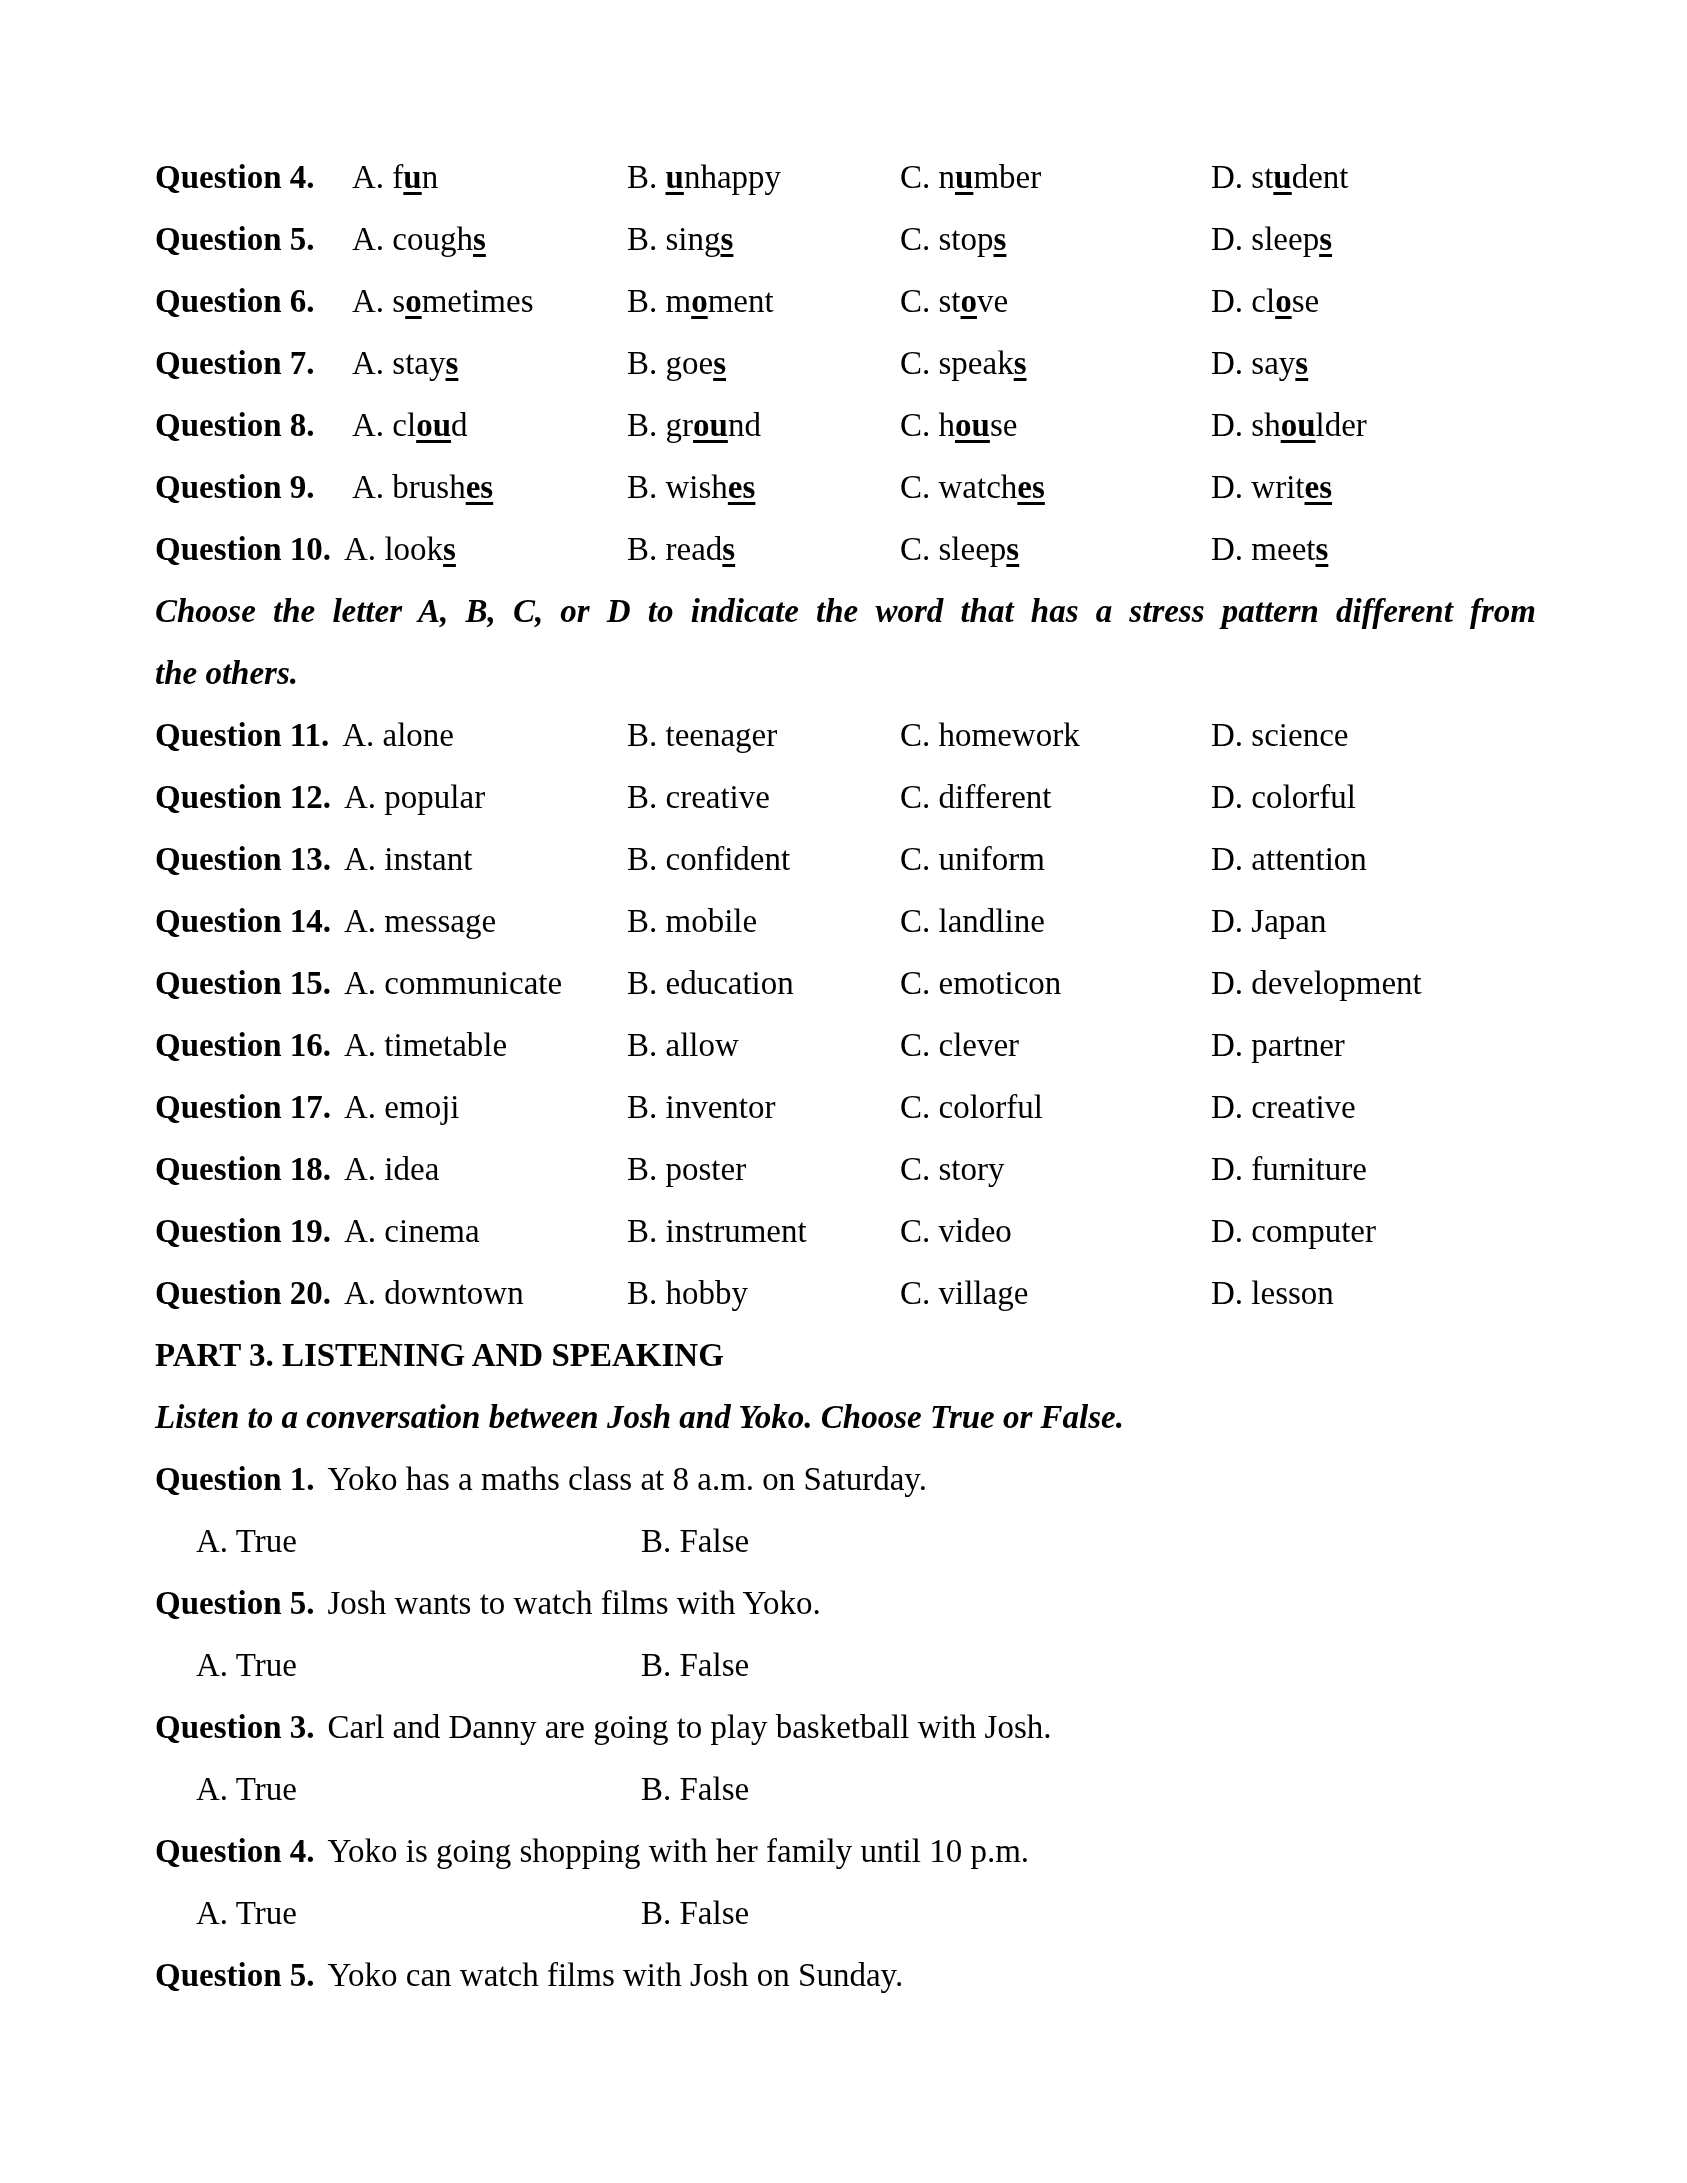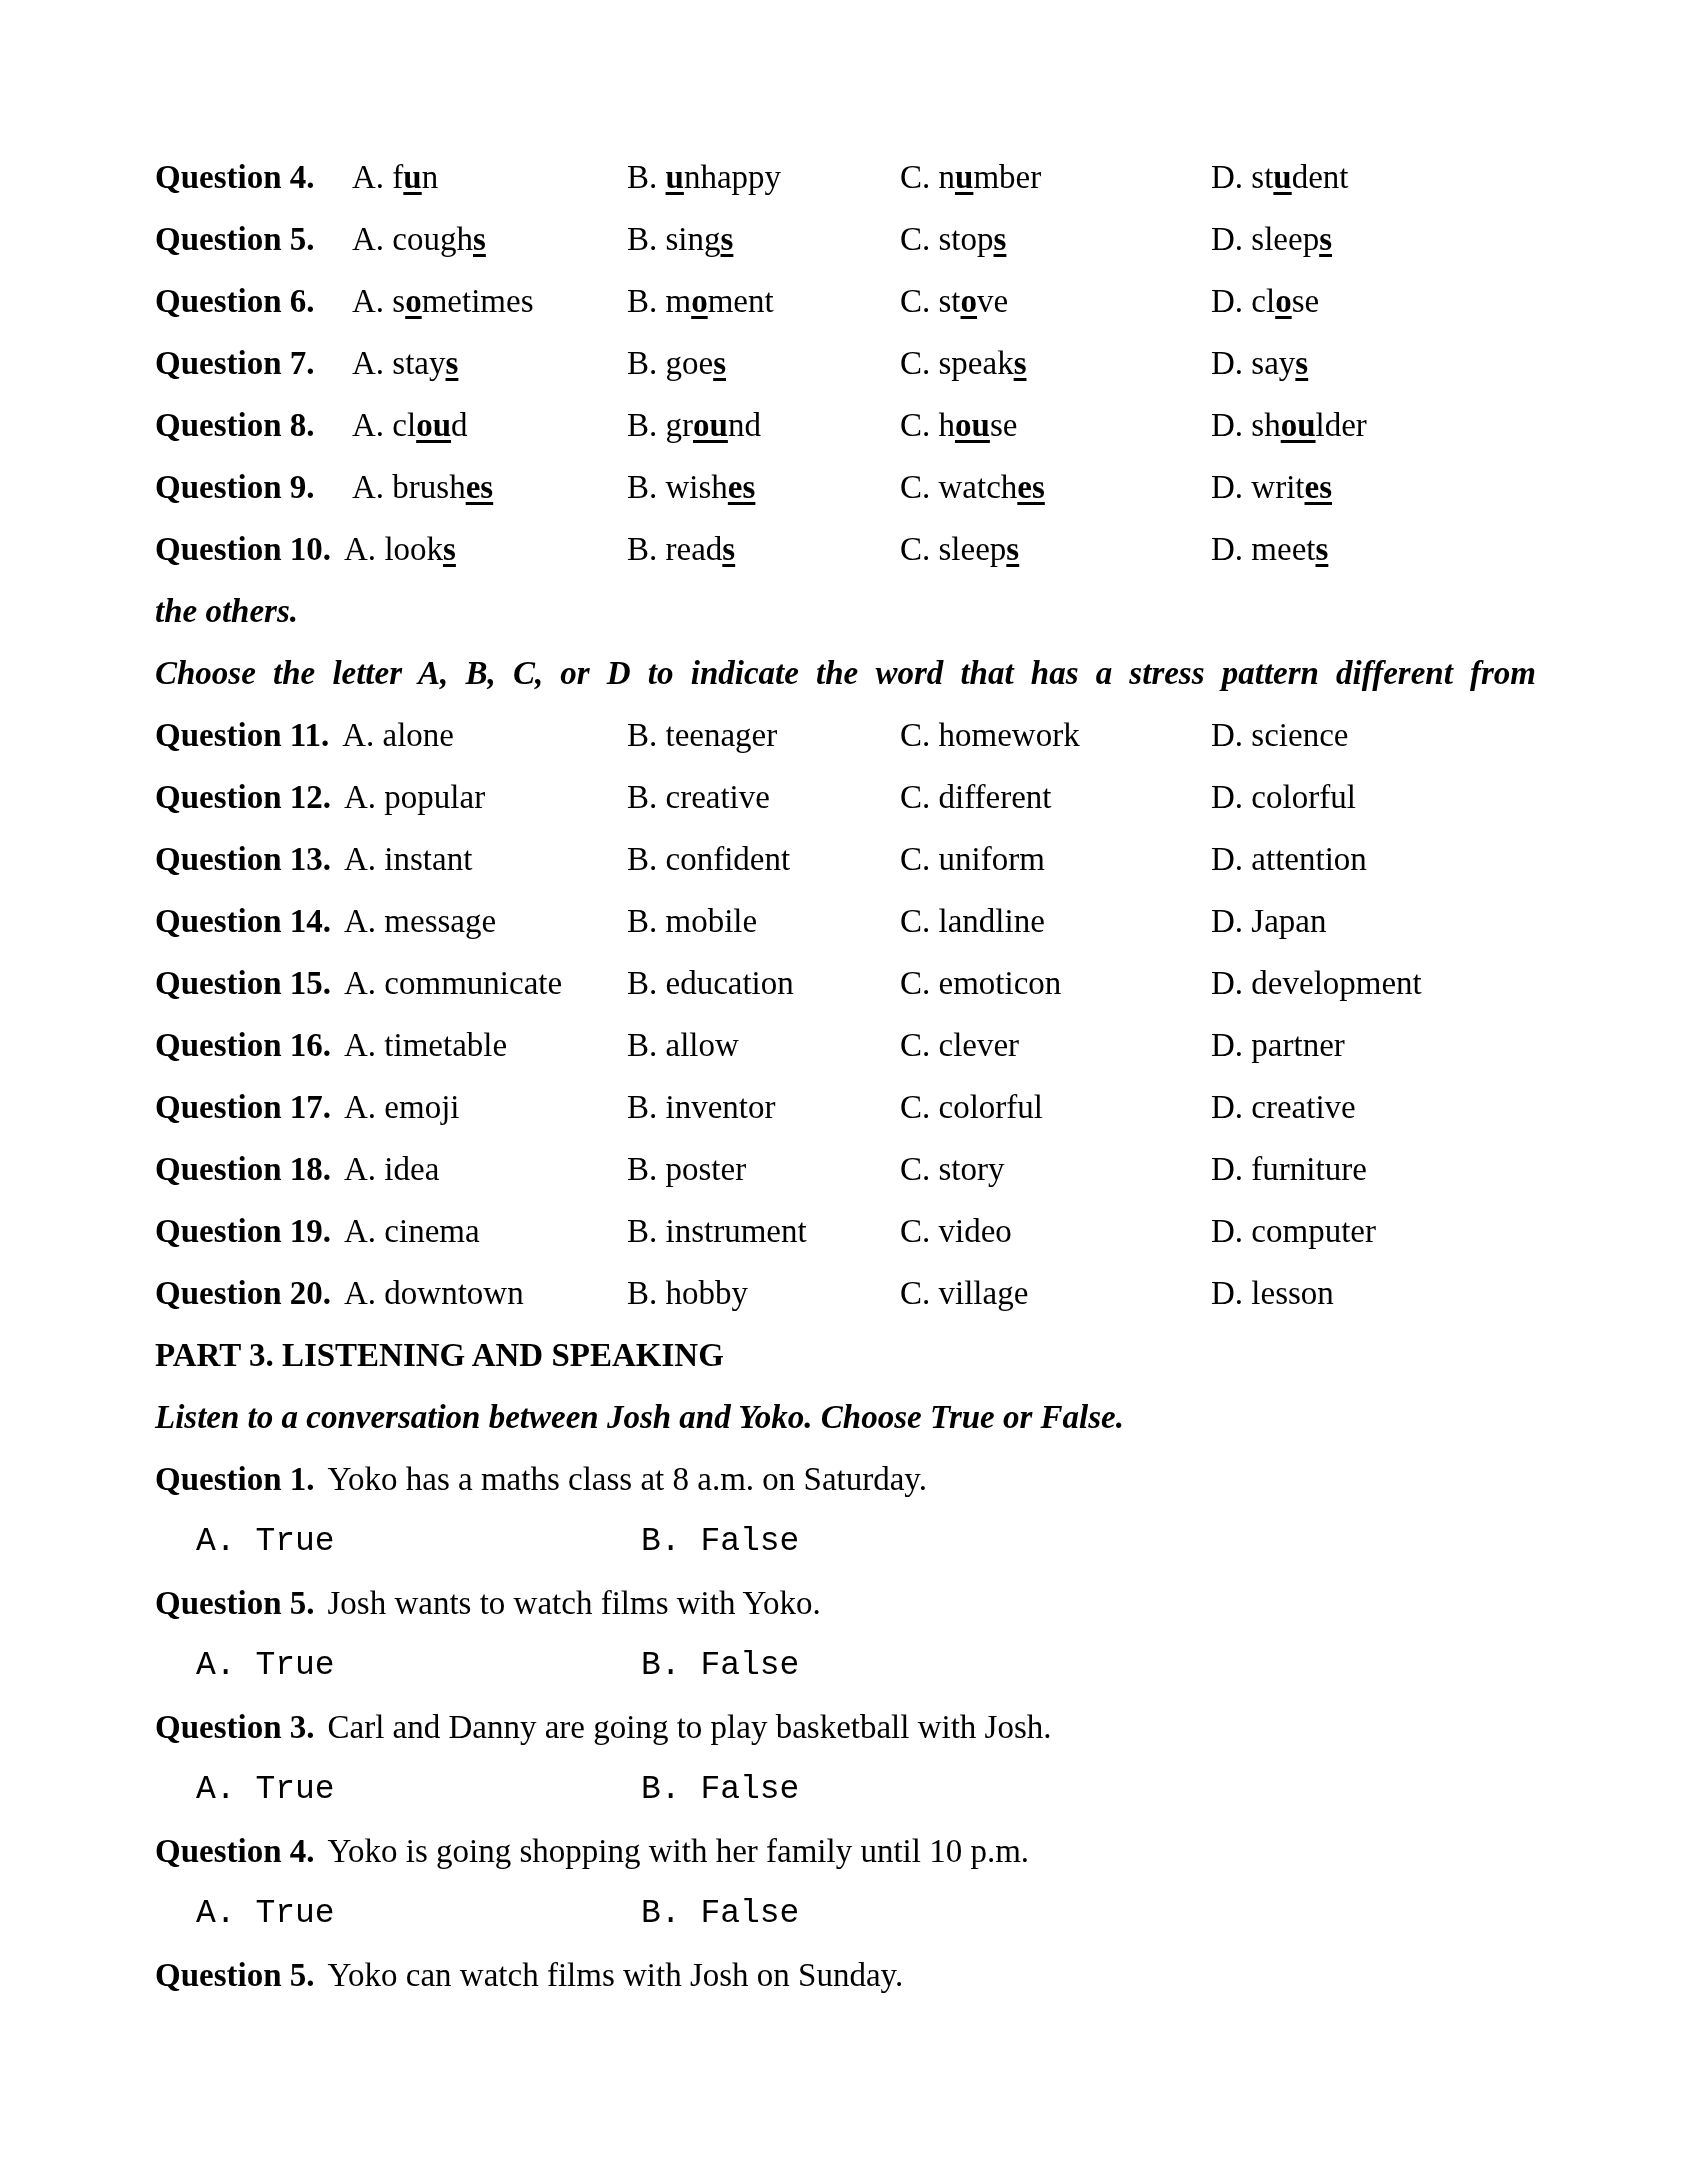--- a/index.html
+++ b/index.html
@@ -11,40 +11,40 @@
   .qlabel.inline { min-width:0; margin-right:13px; }
   .opt { position:absolute; top:0; }
   .optA { position:static; display:inline; }
   .optB { left:472px; }
   .optC { left:745px; }
   .optD { left:1056px;text-align:center; }
   .u { font-weight:bold; text-decoration:underline; text-decoration-thickness:3.2px; text-underline-offset:4px; }
   .instr { font-weight:bold; font-style:italic; text-align:justify; text-align-last:justify; }
   .instr2 { font-weight:bold; font-style:italic; }
   .part { font-weight:bold; }
-  .tf { padding-left:41px;font-family:Liberation Mono, monospace; }
+  .tf { padding-left:41px; }
   .tfB { position:absolute; left:486px; top:0; }
 </style>
 </head>
 <body>
 
 <div class="page">
 
   <div id="pron">
       <div class="line"><span class="qlabel">Question 4.</span><span class="opt optA"><span>A.</span> <span>f</span><span class="u">u</span><span>n</span></span><span class="opt optB"><span>B.</span> <span></span><span class="u">u</span><span>nhappy</span></span><span class="opt optC"><span>C.</span> <span>n</span><span class="u">u</span><span>mber</span></span><span class="opt optD"><span>D.</span> <span>st</span><span class="u">u</span><span>dent</span></span></div>
       <div class="line"><span class="qlabel">Question 5.</span><span class="opt optA"><span>A.</span> <span>cough</span><span class="u">s</span><span></span></span><span class="opt optB"><span>B.</span> <span>sing</span><span class="u">s</span><span></span></span><span class="opt optC"><span>C.</span> <span>stop</span><span class="u">s</span><span></span></span><span class="opt optD"><span>D.</span> <span>sleep</span><span class="u">s</span><span></span></span></div>
       <div class="line"><span class="qlabel">Question 6.</span><span class="opt optA"><span>A.</span> <span>s</span><span class="u">o</span><span>metimes</span></span><span class="opt optB"><span>B.</span> <span>m</span><span class="u">o</span><span>ment</span></span><span class="opt optC"><span>C.</span> <span>st</span><span class="u">o</span><span>ve</span></span><span class="opt optD"><span>D.</span> <span>cl</span><span class="u">o</span><span>se</span></span></div>
       <div class="line"><span class="qlabel">Question 7.</span><span class="opt optA"><span>A.</span> <span>stay</span><span class="u">s</span><span></span></span><span class="opt optB"><span>B.</span> <span>goe</span><span class="u">s</span><span></span></span><span class="opt optC"><span>C.</span> <span>speak</span><span class="u">s</span><span></span></span><span class="opt optD"><span>D.</span> <span>say</span><span class="u">s</span><span></span></span></div>
       <div class="line"><span class="qlabel">Question 8.</span><span class="opt optA"><span>A.</span> <span>cl</span><span class="u">ou</span><span>d</span></span><span class="opt optB"><span>B.</span> <span>gr</span><span class="u">ou</span><span>nd</span></span><span class="opt optC"><span>C.</span> <span>h</span><span class="u">ou</span><span>se</span></span><span class="opt optD"><span>D.</span> <span>sh</span><span class="u">ou</span><span>lder</span></span></div>
       <div class="line"><span class="qlabel">Question 9.</span><span class="opt optA"><span>A.</span> <span>brush</span><span class="u">es</span><span></span></span><span class="opt optB"><span>B.</span> <span>wish</span><span class="u">es</span><span></span></span><span class="opt optC"><span>C.</span> <span>watch</span><span class="u">es</span><span></span></span><span class="opt optD"><span>D.</span> <span>writ</span><span class="u">es</span><span></span></span></div>
       <div class="line"><span class="qlabel inline">Question 10.</span><span class="opt optA"><span>A.</span> <span>look</span><span class="u">s</span><span></span></span><span class="opt optB"><span>B.</span> <span>read</span><span class="u">s</span><span></span></span><span class="opt optC"><span>C.</span> <span>sleep</span><span class="u">s</span><span></span></span><span class="opt optD"><span>D.</span> <span>meet</span><span class="u">s</span><span></span></span></div>
     </div>
 
+  <div class="line instr">Choose the letter A, B, C, or D to indicate the word that has a stress pattern different from</div>
   <div class="line instr2">the others.</div>
-  <div class="line instr">Choose the letter A, B, C, or D to indicate the word that has a stress pattern different from</div>
 
   <div id="stress">
       <div class="line"><span class="qlabel inline">Question 11.</span><span class="opt optA">A. alone</span><span class="opt optB">B. teenager</span><span class="opt optC">C. homework</span><span class="opt optD">D. science</span></div>
       <div class="line"><span class="qlabel inline">Question 12.</span><span class="opt optA">A. popular</span><span class="opt optB">B. creative</span><span class="opt optC">C. different</span><span class="opt optD">D. colorful</span></div>
       <div class="line"><span class="qlabel inline">Question 13.</span><span class="opt optA">A. instant</span><span class="opt optB">B. confident</span><span class="opt optC">C. uniform</span><span class="opt optD">D. attention</span></div>
       <div class="line"><span class="qlabel inline">Question 14.</span><span class="opt optA">A. message</span><span class="opt optB">B. mobile</span><span class="opt optC">C. landline</span><span class="opt optD">D. Japan</span></div>
       <div class="line"><span class="qlabel inline">Question 15.</span><span class="opt optA">A. communicate</span><span class="opt optB">B. education</span><span class="opt optC">C. emoticon</span><span class="opt optD">D. development</span></div>
       <div class="line"><span class="qlabel inline">Question 16.</span><span class="opt optA">A. timetable</span><span class="opt optB">B. allow</span><span class="opt optC">C. clever</span><span class="opt optD">D. partner</span></div>
       <div class="line"><span class="qlabel inline">Question 17.</span><span class="opt optA">A. emoji</span><span class="opt optB">B. inventor</span><span class="opt optC">C. colorful</span><span class="opt optD">D. creative</span></div>
       <div class="line"><span class="qlabel inline">Question 18.</span><span class="opt optA">A. idea</span><span class="opt optB">B. poster</span><span class="opt optC">C. story</span><span class="opt optD">D. furniture</span></div>

